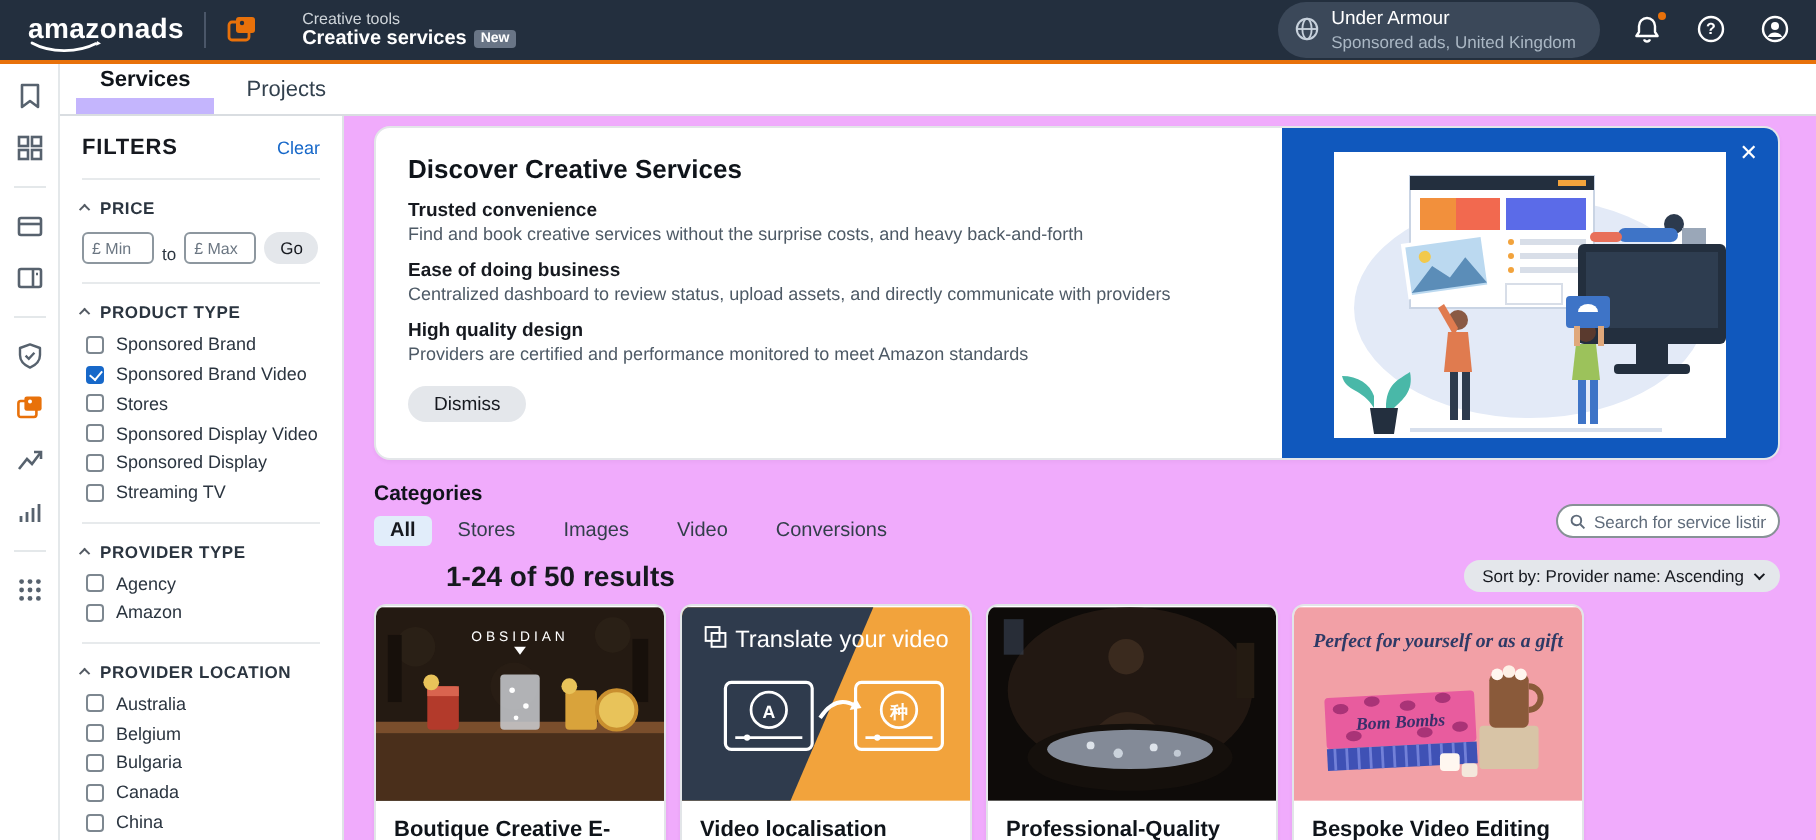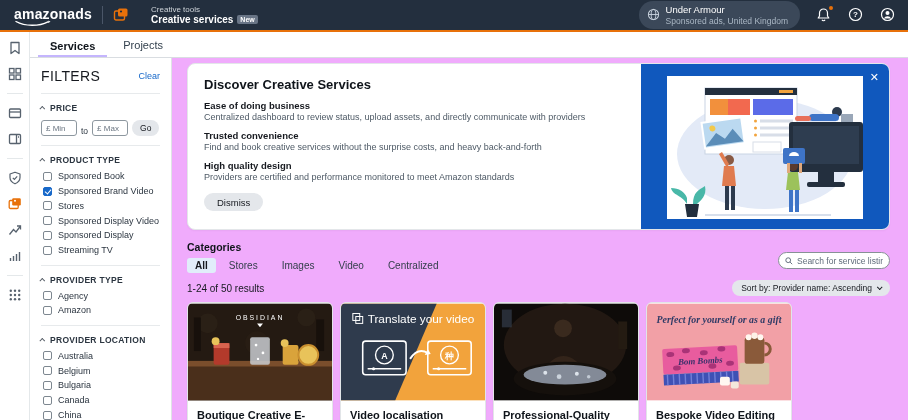--- a/index.html
+++ b/index.html
@@ -34,28 +34,28 @@
   .rail { width:30px; background:#fff; border-right:1px solid #e4e8ea; display:flex; flex-direction:column; align-items:center; padding-top:9px; gap:12px; }
   .rail-icon { width:14px; height:14px; color:#57626e; cursor:pointer; }
   .rail-icon svg { width:14px; height:14px; display:block; }
   .rail-icon.active { color:#E8710A; }
   .rail-div { width:16px; border-top:1px solid #e4e8ea; }
   .right-col { flex:1; display:flex; flex-direction:column; }
 
   
   .tabbar { height:26px; background:#fff; border-bottom:1px solid #d9dde1; display:flex; align-items:flex-end; padding-left:8px; gap:4px; }
   .tab { font-size:11px; color:#33414e; padding:4px 12px 6px; cursor:pointer; }
-  .tab.active { color:#0f141a; font-weight:bold; border-bottom:2px solid #c4b5fd; padding-bottom:3px;text-align:center; }
+  .tab.active { color:#0f141a; font-weight:bold; border-bottom:8px solid #c4b5fd; padding-bottom:3px;text-align:center; }
 
   .content-row { flex:1; display:flex; min-height:0; }
 
   
   .filters { width:142px; background:#fff; border-right:1px solid #dfe3e6; padding:10px 11px 0; overflow:hidden; }
   .f-head { display:flex; justify-content:space-between; align-items:center; }
-  .f-title { font-size:14px; font-weight:normal; color:#16191f; letter-spacing:.4px; }
+  .f-title { font-size:11px; font-weight:bold; color:#16191f; letter-spacing:.4px; }
   .f-clear { font-size:9px; color:#1768C9; cursor:pointer; text-decoration:none; }
   .f-hr { border:none; border-top:1px solid #e7eaec; margin:9px 0; }
   .f-sec-head { display:flex; align-items:center; gap:5px; font-size:8.5px; font-weight:bold; color:#2b3540; letter-spacing:.3px; cursor:pointer; }
   .caret { width:4px; height:4px; border:solid #545b64; border-width:1.5px 0 0 1.5px; transform:rotate(45deg) translateY(1px); }
   .price-row { display:flex; align-items:flex-end; gap:4px; margin-top:7px; }
   .price-input { width:36px; height:16px; border:1px solid #8d979f; border-radius:3px; font-size:8px; padding:0 4px; color:#2b3540; }
   .price-input::placeholder { color:#6b7682; }
   .to-label { font-size:8.5px; color:#2b3540; }
   .go-btn { height:16px; padding:0 8px; border:none; background:#e4e7eb; border-radius:9px; font-size:8.5px; color:#16191f; cursor:pointer; }
   .chk-list { margin-top:6px; }
@@ -84,21 +84,21 @@
   .cat-label { font-size:10.5px; font-weight:bold; color:#0f141a; }
   .cat-tabs { display:flex; align-items:center; gap:2px; margin-top:5px; }
   .cat-tab { font-size:10px; color:#323e4a; padding:2px 11px; border-radius:3px; cursor:pointer; }
   .cat-tab.active { background:#E1EDFA; color:#16191f; font-weight:bold; padding:2px 8px; }
   .search-box { margin-top:11px; width:112px; height:17px; background:#fff; border:1px solid #879196; border-radius:9px; display:flex; align-items:center; padding:0 6px; gap:4px; }
   .search-box svg { width:8px; height:8px; flex:0 0 auto; }
   .search-box input { border:none; outline:none; width:100%; font-size:8.5px; color:#2b3540; background:transparent; }
   .search-box input::placeholder { color:#5f6b7a; }
 
   .results-row { display:flex; justify-content:space-between; align-items:center; margin-top:7px; }
-  .results-count { font-size:10px; font-weight:400; color:#16191f; }
+  .results-count { font-size:14px; font-weight:700; color:#16191f;margin-left:36px; }
   .sort-pill { display:flex; align-items:center; gap:5px; height:16px; padding:0 9px; background:#e4e7eb; border:none; border-radius:9px; font-size:8.5px; color:#16191f; cursor:pointer; }
   .chev-down { width:4px; height:4px; border:solid #16191f; border-width:0 1.2px 1.2px 0; transform:rotate(45deg) translateY(-1px); }
 
   .cards-row { display:grid; grid-template-columns:repeat(4,146px); gap:7px; margin-top:6px; }
   .card { background:#fff; border:1px solid #e2e5e8; border-radius:6px; overflow:hidden; cursor:pointer; box-shadow:0 1px 2px rgba(15,20,26,.05); }
   .card-img { height:98px; }
   .card-img svg { display:block; width:100%; height:98px; }
   .card-body { padding:7px 9px 6px; }
   .card-title { font-size:11px; font-weight:bold; color:#0f141a; line-height:1.28; min-height:14px; }
   .card-partial { font-size:10.5px; font-weight:bold; color:#16191f; margin-top:6px; white-space:nowrap; }
@@ -270,21 +270,21 @@
           </div>
           <hr class="f-hr">
           <div class="f-sec-head">
             <span class="caret"></span>
             <span>PRODUCT TYPE</span>
           </div>
           <div class="chk-list">
 
               <label class="chk-row">
                 <span class="chk"></span>
-                <span class="chk-label">Sponsored Book</span>
+                <span class="chk-label">Sponsored Brand</span>
               </label>
 
               <label class="chk-row">
                 <span class="chk on"></span>
                 <span class="chk-label">Sponsored Brand Video</span>
               </label>
 
               <label class="chk-row">
                 <span class="chk"></span>
                 <span class="chk-label">Stores</span>
@@ -361,26 +361,26 @@
 
             </div>
         </aside>
 
         <main class="main">
 
           <section class="banner">
             <div class="banner-left">
               <div class="banner-title">Discover Creative Services</div>
               <div class="banner-point">
+                <div class="point-title">Trusted convenience</div>
+                <div class="point-desc">Find and book creative services without the surprise costs, and heavy back-and-forth</div>
+              </div>
+              <div class="banner-point">
                 <div class="point-title">Ease of doing business</div>
                 <div class="point-desc">Centralized dashboard to review status, upload assets, and directly communicate with providers</div>
-              </div>
-              <div class="banner-point">
-                <div class="point-title">Trusted convenience</div>
-                <div class="point-desc">Find and book creative services without the surprise costs, and heavy back-and-forth</div>
               </div>
               <div class="banner-point">
                 <div class="point-title">High quality design</div>
                 <div class="point-desc">Providers are certified and performance monitored to meet Amazon standards</div>
               </div>
               <button class="dismiss-btn">Dismiss</button>
             </div>
             <div class="banner-illus">
               <svg viewBox="0 0 248 167">
                 <rect width="248" height="167" fill="#1058BD"></rect>
@@ -435,21 +435,21 @@
           </section>
 
           <div class="cat-row">
             <div>
               <div class="cat-label">Categories</div>
               <div class="cat-tabs">
                 <span class="cat-tab active">All</span>
                 <span class="cat-tab">Stores</span>
                 <span class="cat-tab">Images</span>
                 <span class="cat-tab">Video</span>
-                <span class="cat-tab">Centralized</span>
+                <span class="cat-tab">Conversions</span>
               </div>
             </div>
             <div class="search-box">
               <svg viewBox="0 0 10 10">
                   <circle cx="4" cy="4" r="3" fill="none" stroke="#5f6b7a" stroke-width="1.2"></circle>
                   <line x1="6.4" y1="6.4" x2="9" y2="9" stroke="#5f6b7a" stroke-width="1.2"></line>
                 </svg>
               <input placeholder="Search for service listings" style="">
             </div>
           </div>

